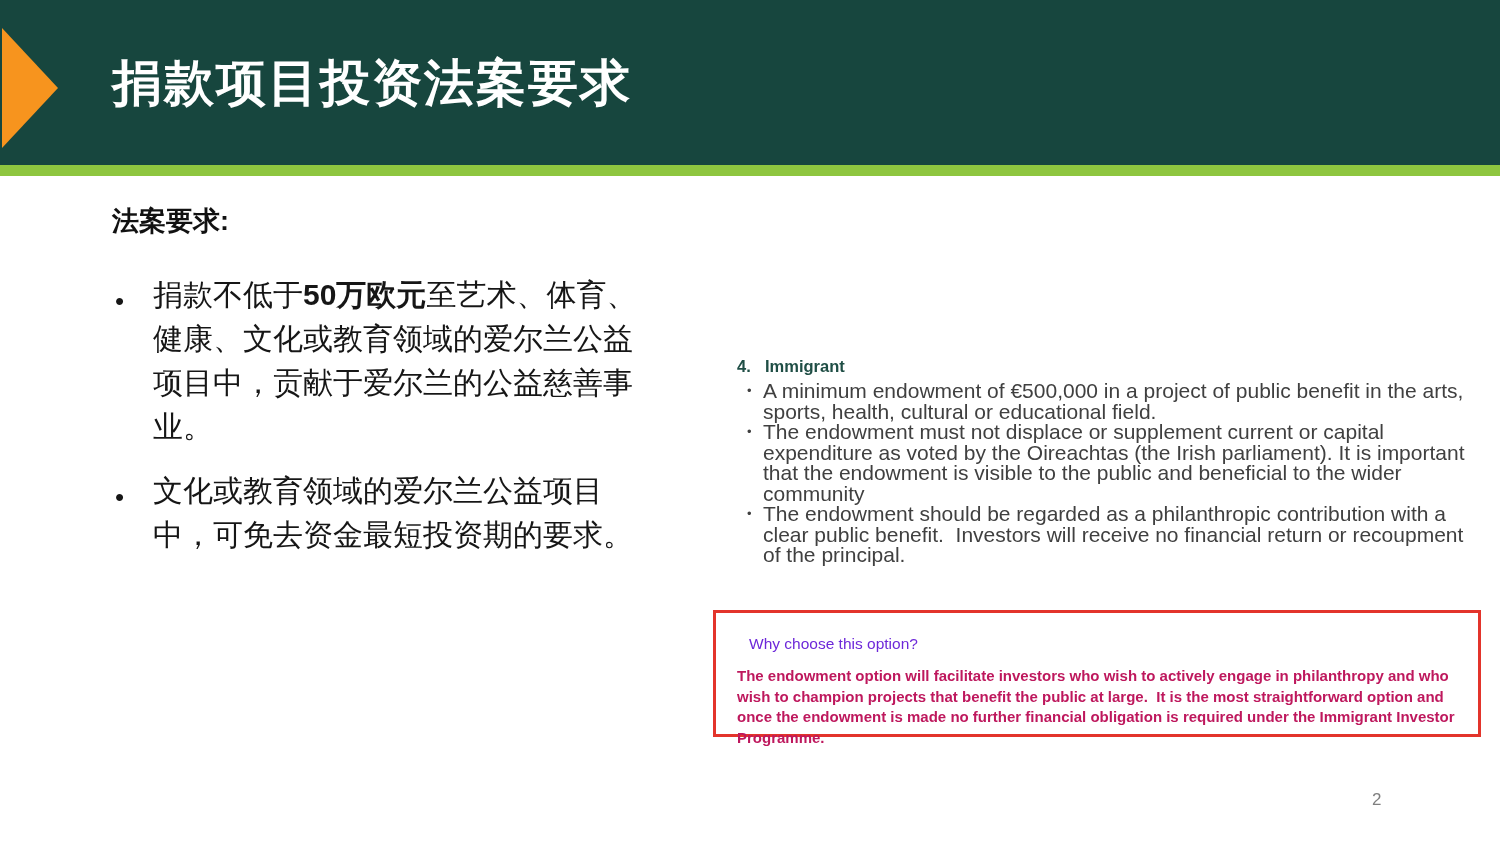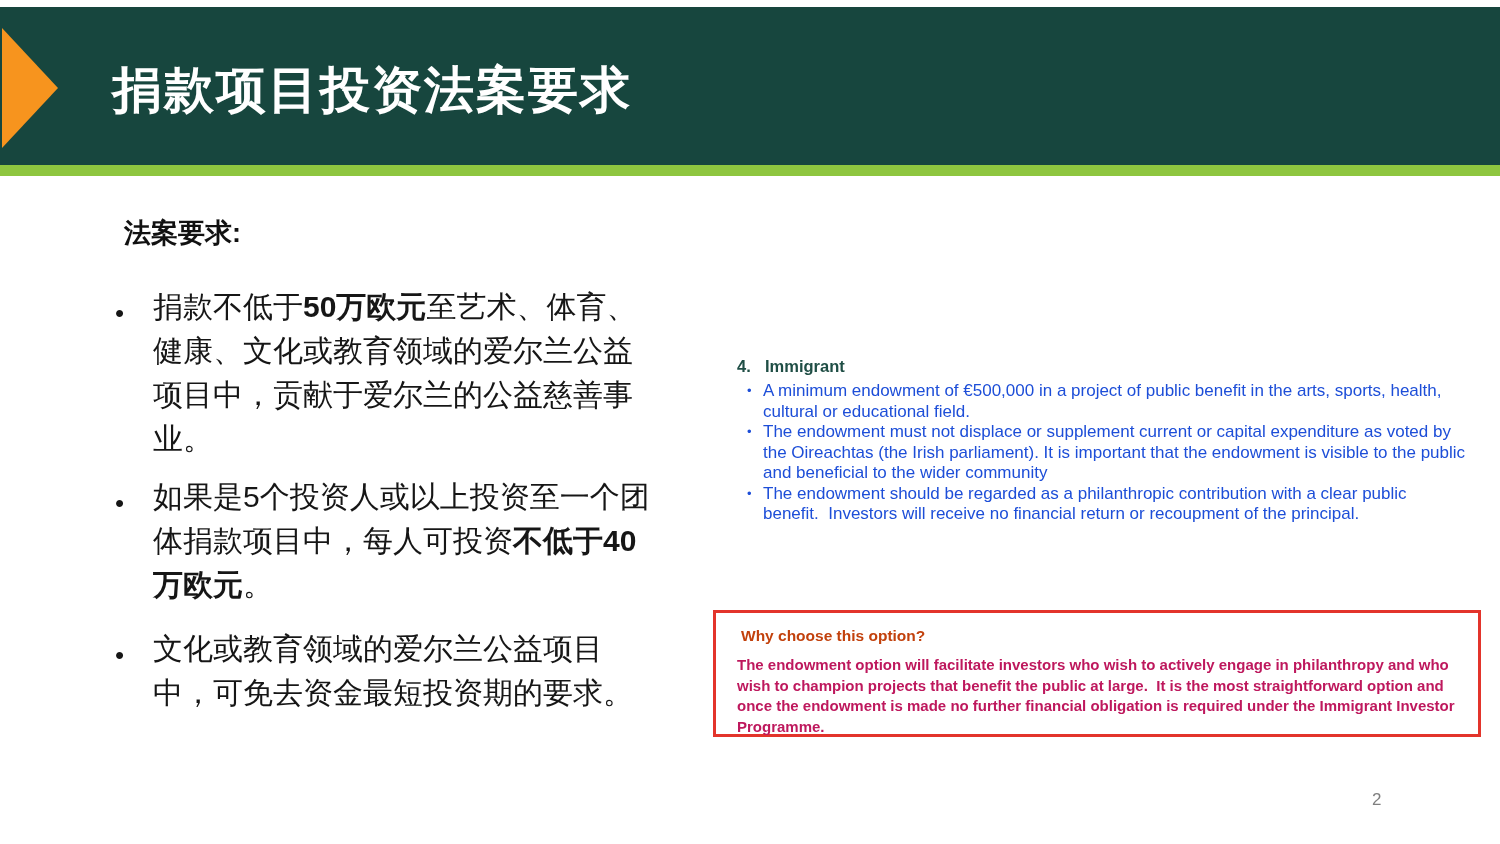--- a/index.html
+++ b/index.html
@@ -9,21 +9,21 @@
     height: 844px;
     background: #ffffff;
     overflow: hidden;
     font-family: "Liberation Sans", "DejaVu Sans", sans-serif;
     color: #151515;
   }
 
   
   .header-banner {
     position: absolute;
-    left: 0; top: 7px;
+    left: 0; top: 0;
     width: 1500px; height: 165px;
     background: #17463E;
   }
   .accent-stripe {
     position: absolute;
     left: 0; top: 165px;
     width: 1500px; height: 11px;
     background: #8EC63F;
   }
   .header-arrow {
@@ -43,21 +43,21 @@
     white-space: nowrap;
   }
 
   
   .left-col {
     position: absolute;
     left: 112px; top: 203px;
     width: 552px;
   }
   .cn-heading {
-    margin: 12px;
+    margin: 0;
     font-size: 27px;
     font-weight: 700;
     color: #111111;
   }
   .cn-list {
     list-style: none;
     margin: 34px 0 0 0;
     padding: 0;
     width: 549px;
   }
@@ -97,23 +97,23 @@
   .en-heading .num { width: 28px; }
   .en-list {
     list-style: none;
     margin: 5px 0 0 0;
     padding: 0;
     width: 730px;
   }
   .en-list li {
     position: relative;
     padding-left: 26px;
-    font-size: 17px;
+    font-size: 21px;
     line-height: 20.5px;
-    color: #1d4ed8;
+    color: #404040;
     white-space: pre-wrap;
   }
   .en-list li::before {
     content: "\2022";
     position: absolute;
     left: 10px; top: 0;
     font-size: 13px;
     line-height: 20.5px;
   }
 
@@ -121,24 +121,24 @@
   .callout-box {
     position: absolute;
     left: 713px; top: 610px;
     width: 768px; height: 127px;
     box-sizing: border-box;
     border: 3px solid #E3342B;
     background: #ffffff;
     padding: 9px 20px 0 21px;
   }
   .callout-heading {
-    margin: 4px;
+    margin: 12px;
     font-size: 15.5px;
-    font-weight: 700;
-    color: #c2410c;
+    font-weight: 400;
+    color: #6d28d9;
     line-height: 20px;
   }
   .callout-body {
     margin: 9px 0 0 0;
     font-size: 15px;
     font-weight: 700;
     line-height: 20.5px;
     color: #be185d;
     white-space: pre-wrap;
   }
@@ -161,21 +161,20 @@
   </div>
   <svg class="header-arrow" viewBox="0 0 60 122" xmlns="http://www.w3.org/2000/svg" aria-hidden="true">
     <polygon points="2,1 58,61 2,121" fill="#F7941E"></polygon>
   </svg>
   <div class="accent-stripe"></div>
 
   <div class="left-col">
     <h2 class="cn-heading">法案要求:</h2>
     <ul class="cn-list">
       <li><span>捐款不低于</span><b>50万欧元</b><span>至艺术、体育、健康、文化或教育领域的爱尔兰公益项目中，贡献于爱尔兰的公益慈善事业。</span></li>
-      <li><span>如果是5个投资人或以上投资至一个团体捐款项目中，每人可投资</span><b>不低于40万欧元</b><span>。</span></li>
       <li class="gap-lg"><span>文化或教育领域的爱尔兰公益项目中，可免去资金最短投资期的要求。</span><b></b><span></span></li>
     </ul>
   </div>
 
   <div class="right-col">
     <h3 class="en-heading">
       <span class="num">4.</span>
       <span>Immigrant</span>
     </h3>
     <ul class="en-list">

